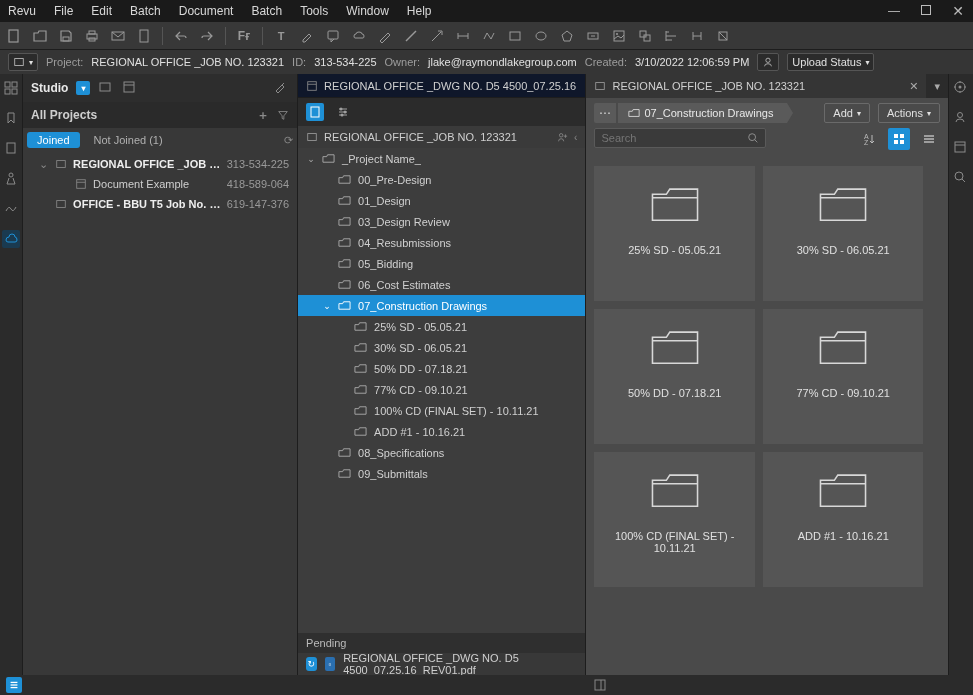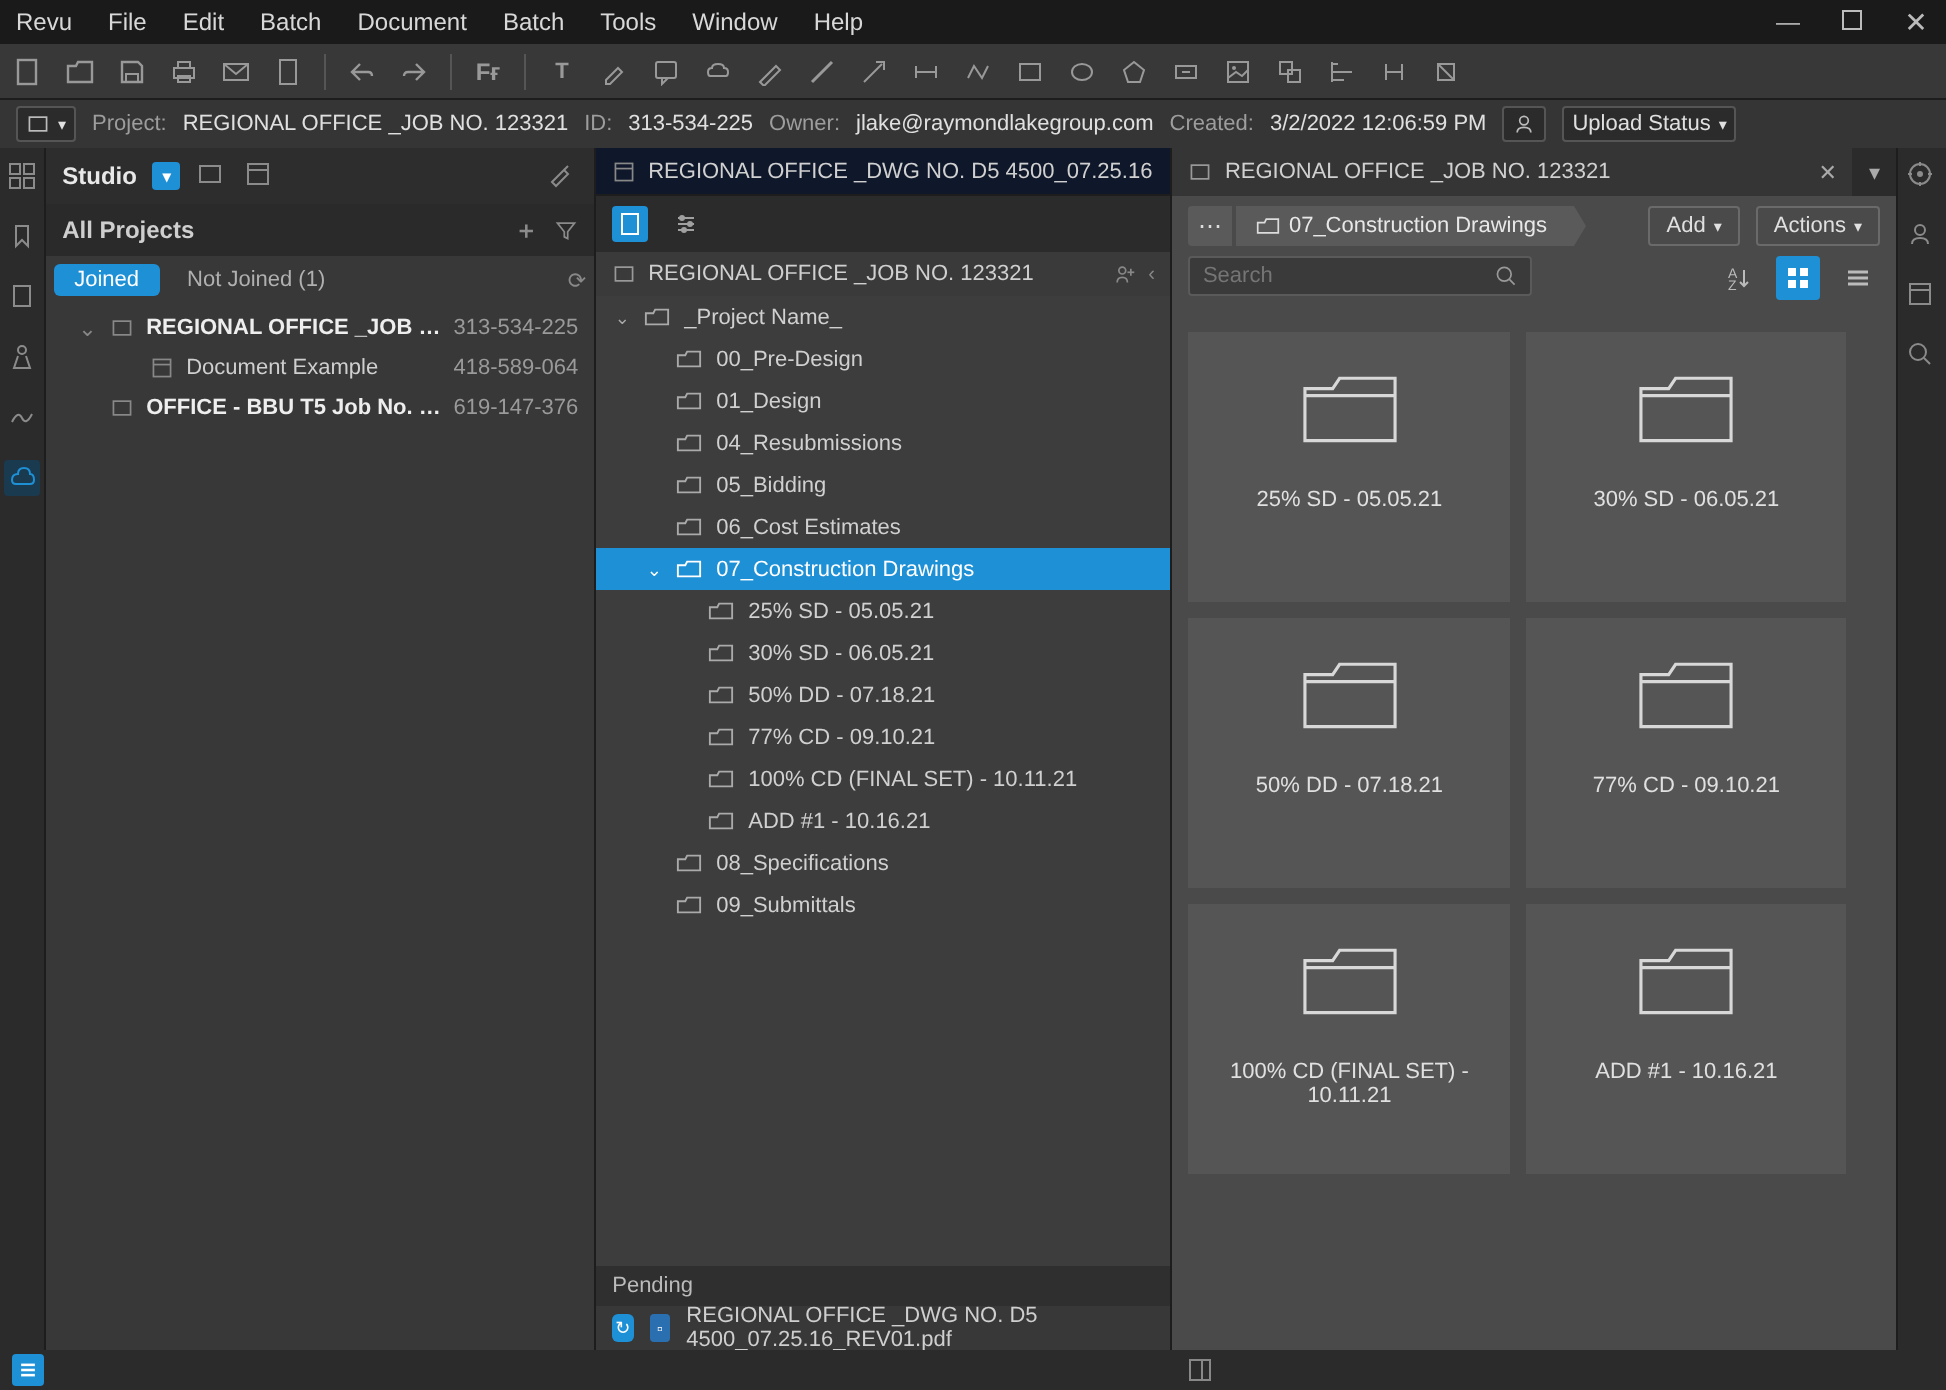--- a/index.html
+++ b/index.html
@@ -270,21 +270,21 @@
       </svg>
       <span style="font-size:8px">▾</span>
     </span>
   <span class="label">Project:</span>
   <span class="value">REGIONAL OFFICE _JOB NO. 123321</span>
   <span class="label">ID:</span>
   <span class="value">313-534-225</span>
   <span class="label">Owner:</span>
   <span class="value">jlake@raymondlakegroup.com</span>
   <span class="label">Created:</span>
-  <span class="value">3/2/2022 12:06:59 PM</span>
+  <span class="value">3/10/2022 12:06:59 PM</span>
   <span class="dropdown">
       <svg width="12" height="12" viewBox="0 0 14 14">
         <circle cx="7" cy="5" r="2.5" fill="none" stroke="#bbb"></circle>
         <path d="M3 12 Q3 9 7 9 Q11 9 11 12" fill="none" stroke="#bbb"></path>
       </svg>
     </span>
   <span class="dropdown">
       <span>Upload Status</span>
       <span style="font-size:8px">▾</span>
     </span>
@@ -477,20 +477,29 @@
           </span>
           <span>01_Design</span>
         </div>
         <div class="tnode d1">
           <span class="exp"></span>
           <span class="fic">
             <svg width="13" height="13" viewBox="0 0 14 14">
               <path d="M1 5 L5 5 L6 3 L13 3 L13 11 L1 11 Z" fill="none" stroke="currentColor"></path>
             </svg>
           </span>
+          <span>03_Design Review</span>
+        </div>
+        <div class="tnode d1">
+          <span class="exp"></span>
+          <span class="fic">
+            <svg width="13" height="13" viewBox="0 0 14 14">
+              <path d="M1 5 L5 5 L6 3 L13 3 L13 11 L1 11 Z" fill="none" stroke="currentColor"></path>
+            </svg>
+          </span>
           <span>04_Resubmissions</span>
         </div>
         <div class="tnode d1">
           <span class="exp"></span>
           <span class="fic">
             <svg width="13" height="13" viewBox="0 0 14 14">
               <path d="M1 5 L5 5 L6 3 L13 3 L13 11 L1 11 Z" fill="none" stroke="currentColor"></path>
             </svg>
           </span>
           <span>05_Bidding</span>

